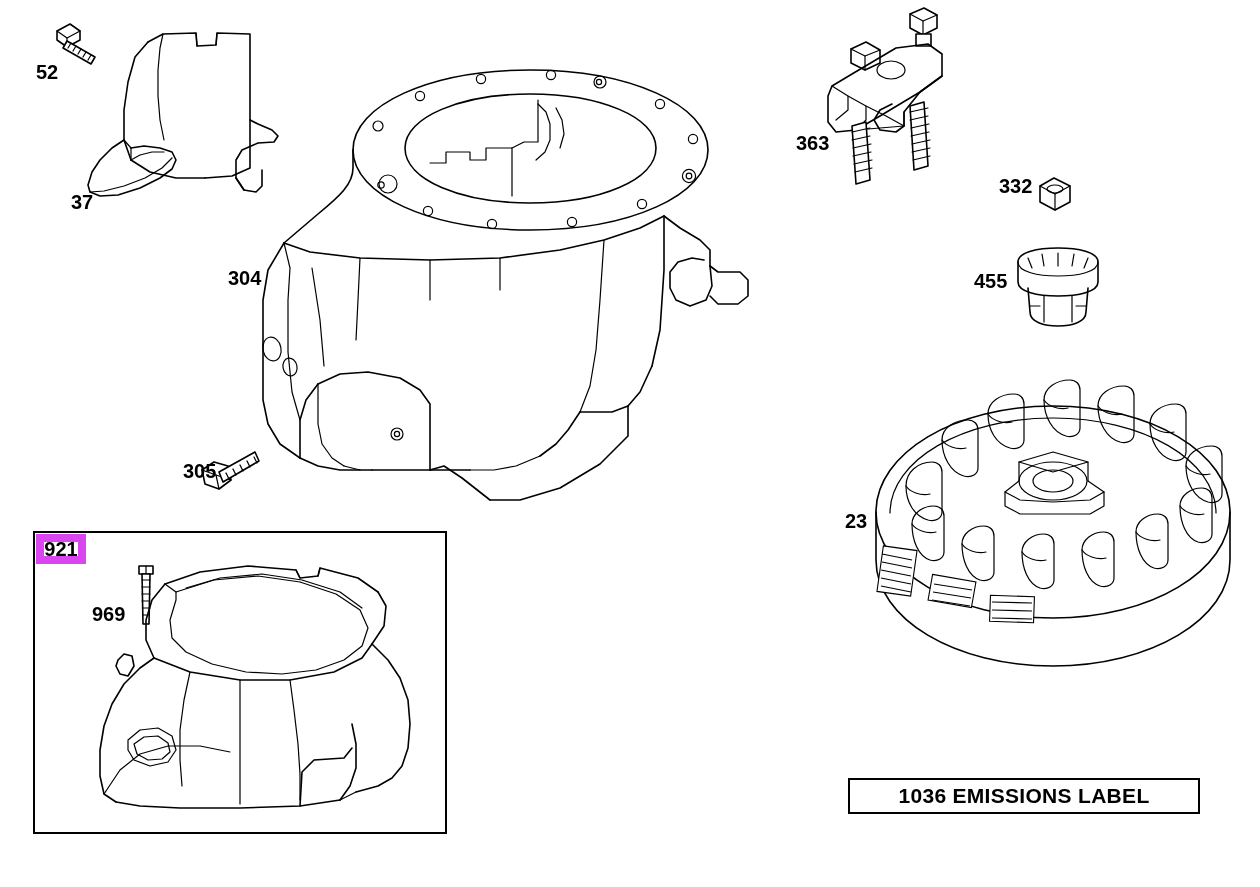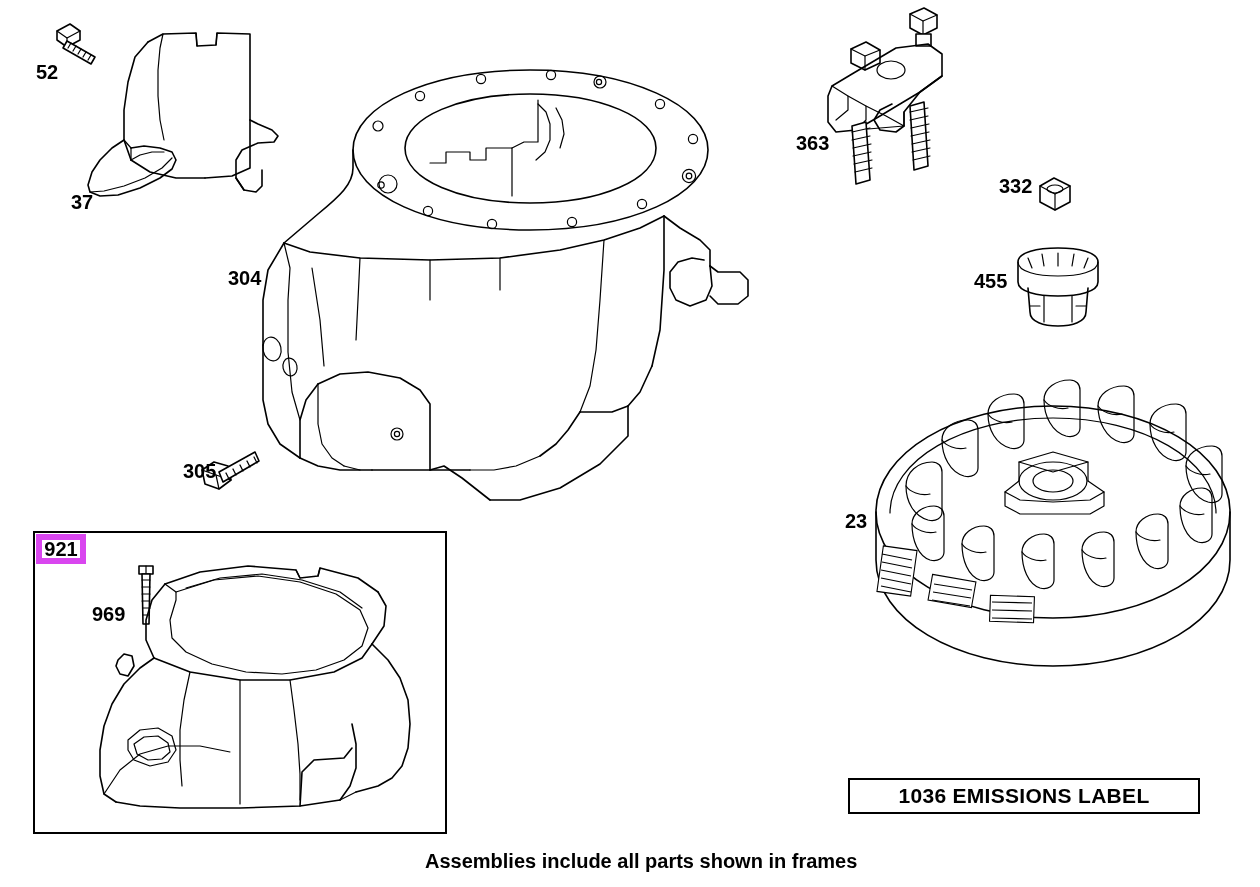--- a/index.html
+++ b/index.html
@@ -27,21 +27,21 @@
     line-height: 1;
   }
   .frame-box {
     position: absolute;
     border: 2px solid #000000;
     box-sizing: border-box;
     background: transparent;
   }
   .frame-label {
     position: absolute;
-    border: 6px solid #d946ef;
+    border: 8px solid #d946ef;
     box-sizing: border-box;
     background: #ffffff;
     font-family: "Liberation Sans", sans-serif;
     font-weight: bold;
     font-size: 20px;
     color: #000000;
     display: flex;
     align-items: center;
     justify-content: center;
     padding: 2px 8px;
@@ -393,15 +393,14 @@
   <div class="callout" style="left:999px; top:176px;">332</div>
   <div class="callout" style="left:974px; top:271px;">455</div>
   <div class="callout" style="left:845px; top:511px;">23</div>
   <div class="callout" style="left:92px;  top:604px;">969</div>
 
   <div class="frame-box" style="left:33px; top:531px; width:414px; height:303px;"></div>
   <div class="frame-label" style="left:36px; top:534px; width:50px; height:30px;">921</div>
 
   <div class="label-box" style="left:848px; top:748px; width:352px; height:36px;margin-top:30px;">1036  EMISSIONS LABEL</div>
 
-  <div class="footer-note" style="left:425px; top:850px;">Assemblies include all parts shown in frames</div>
 
 </div>
 
 </body></html>

